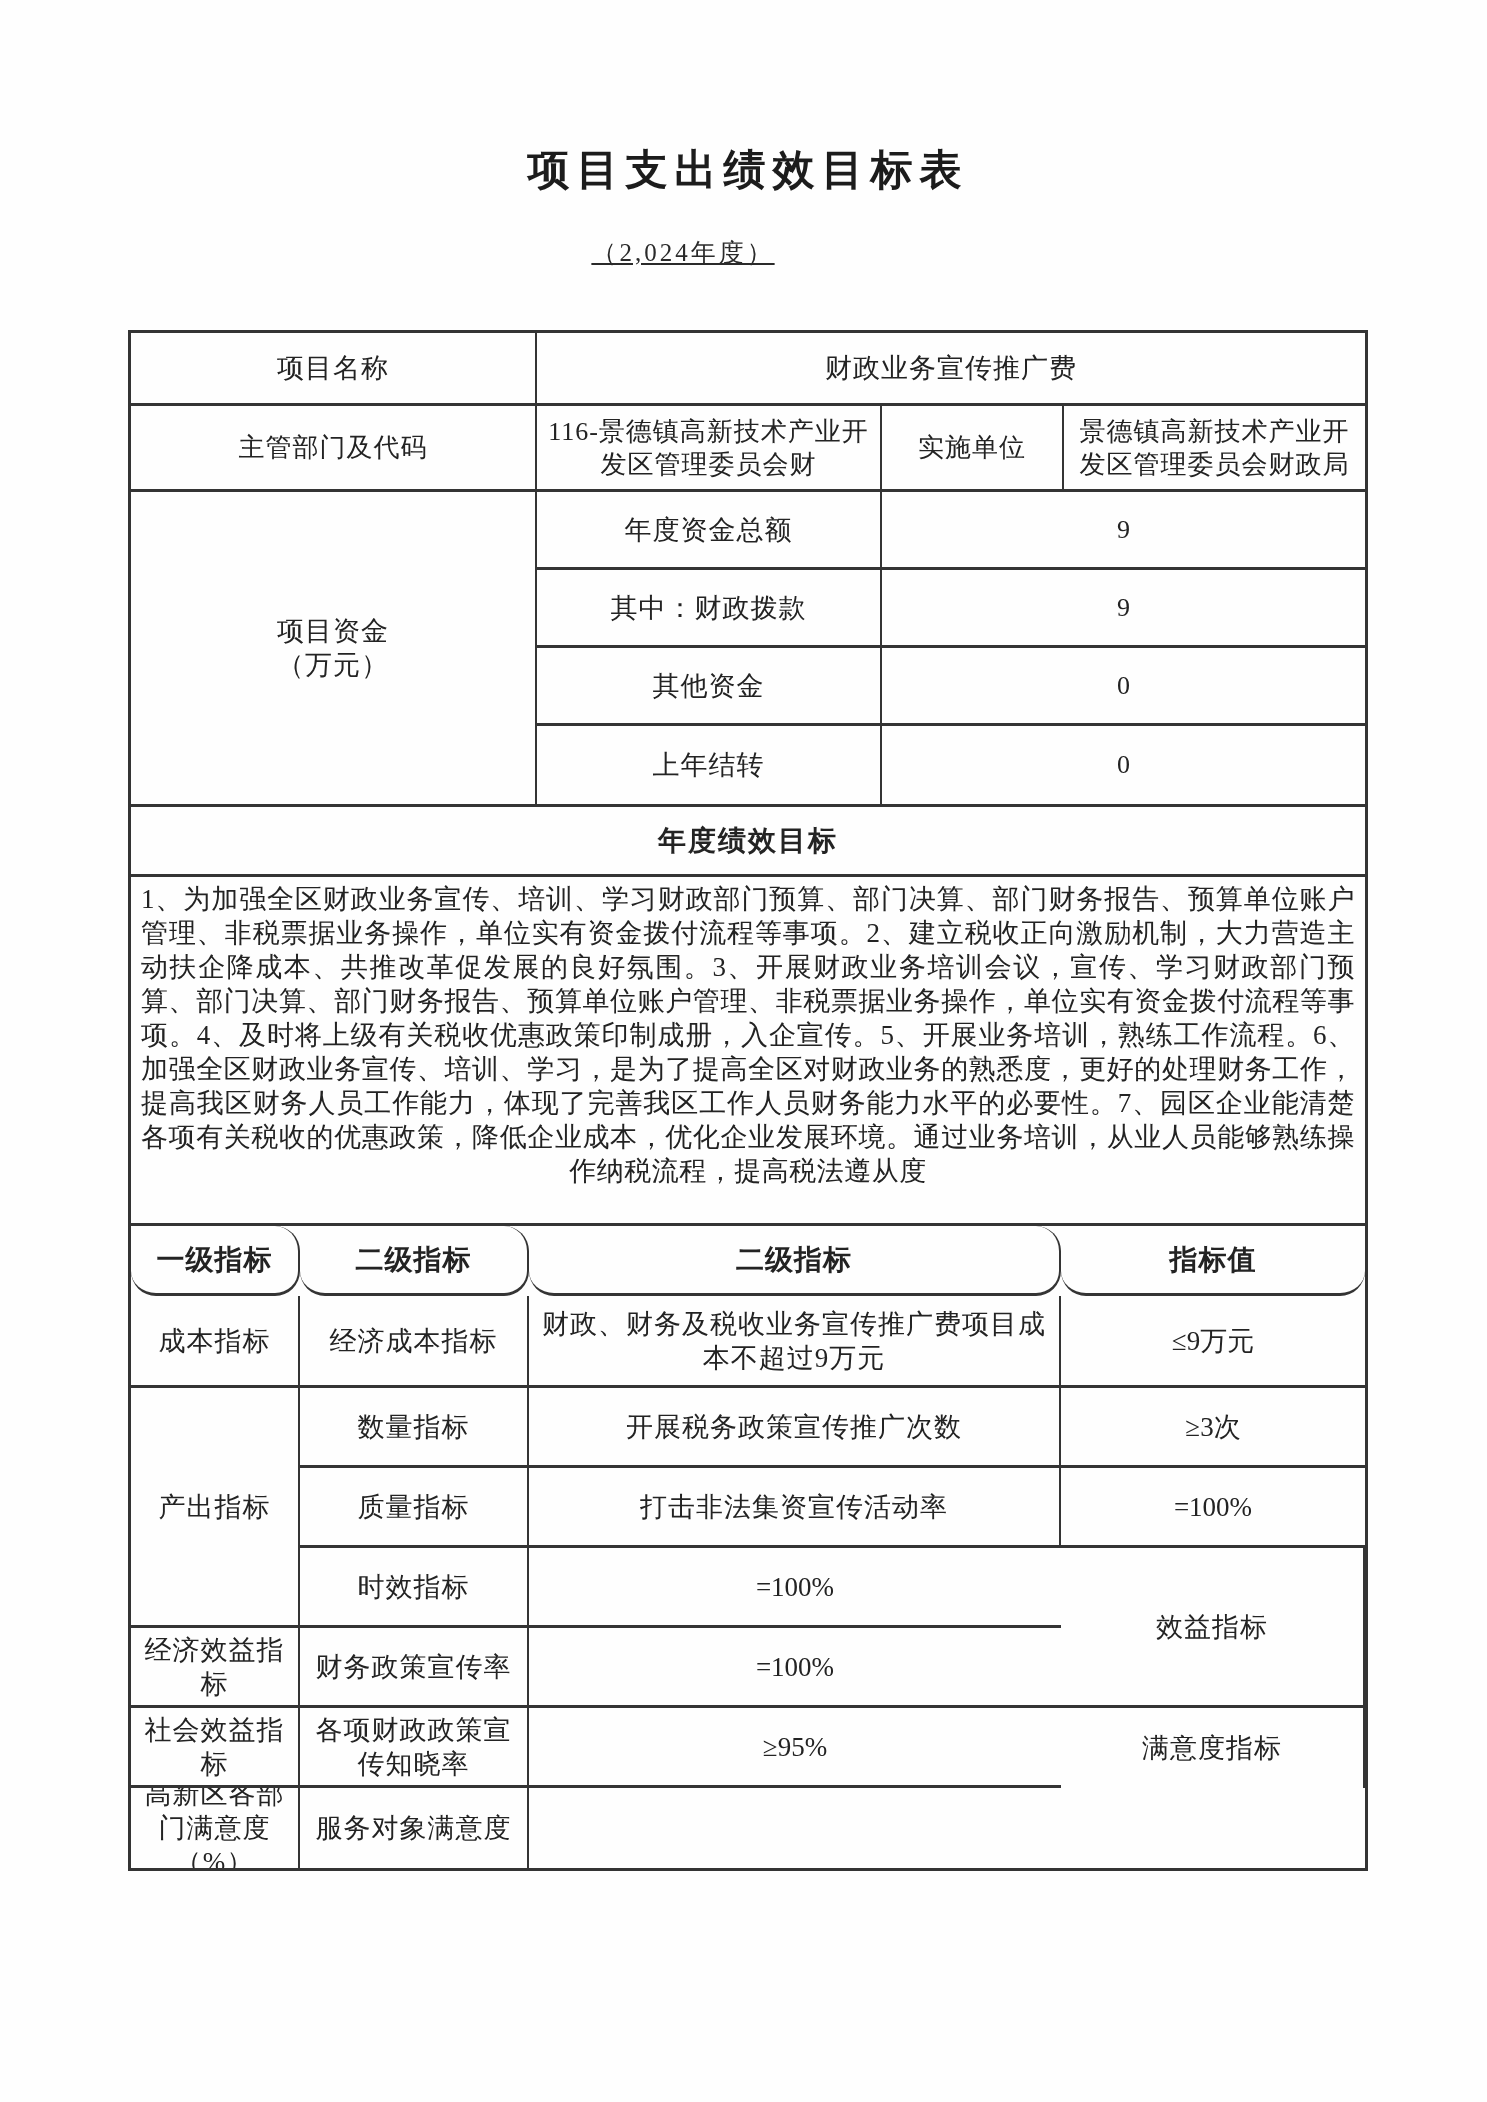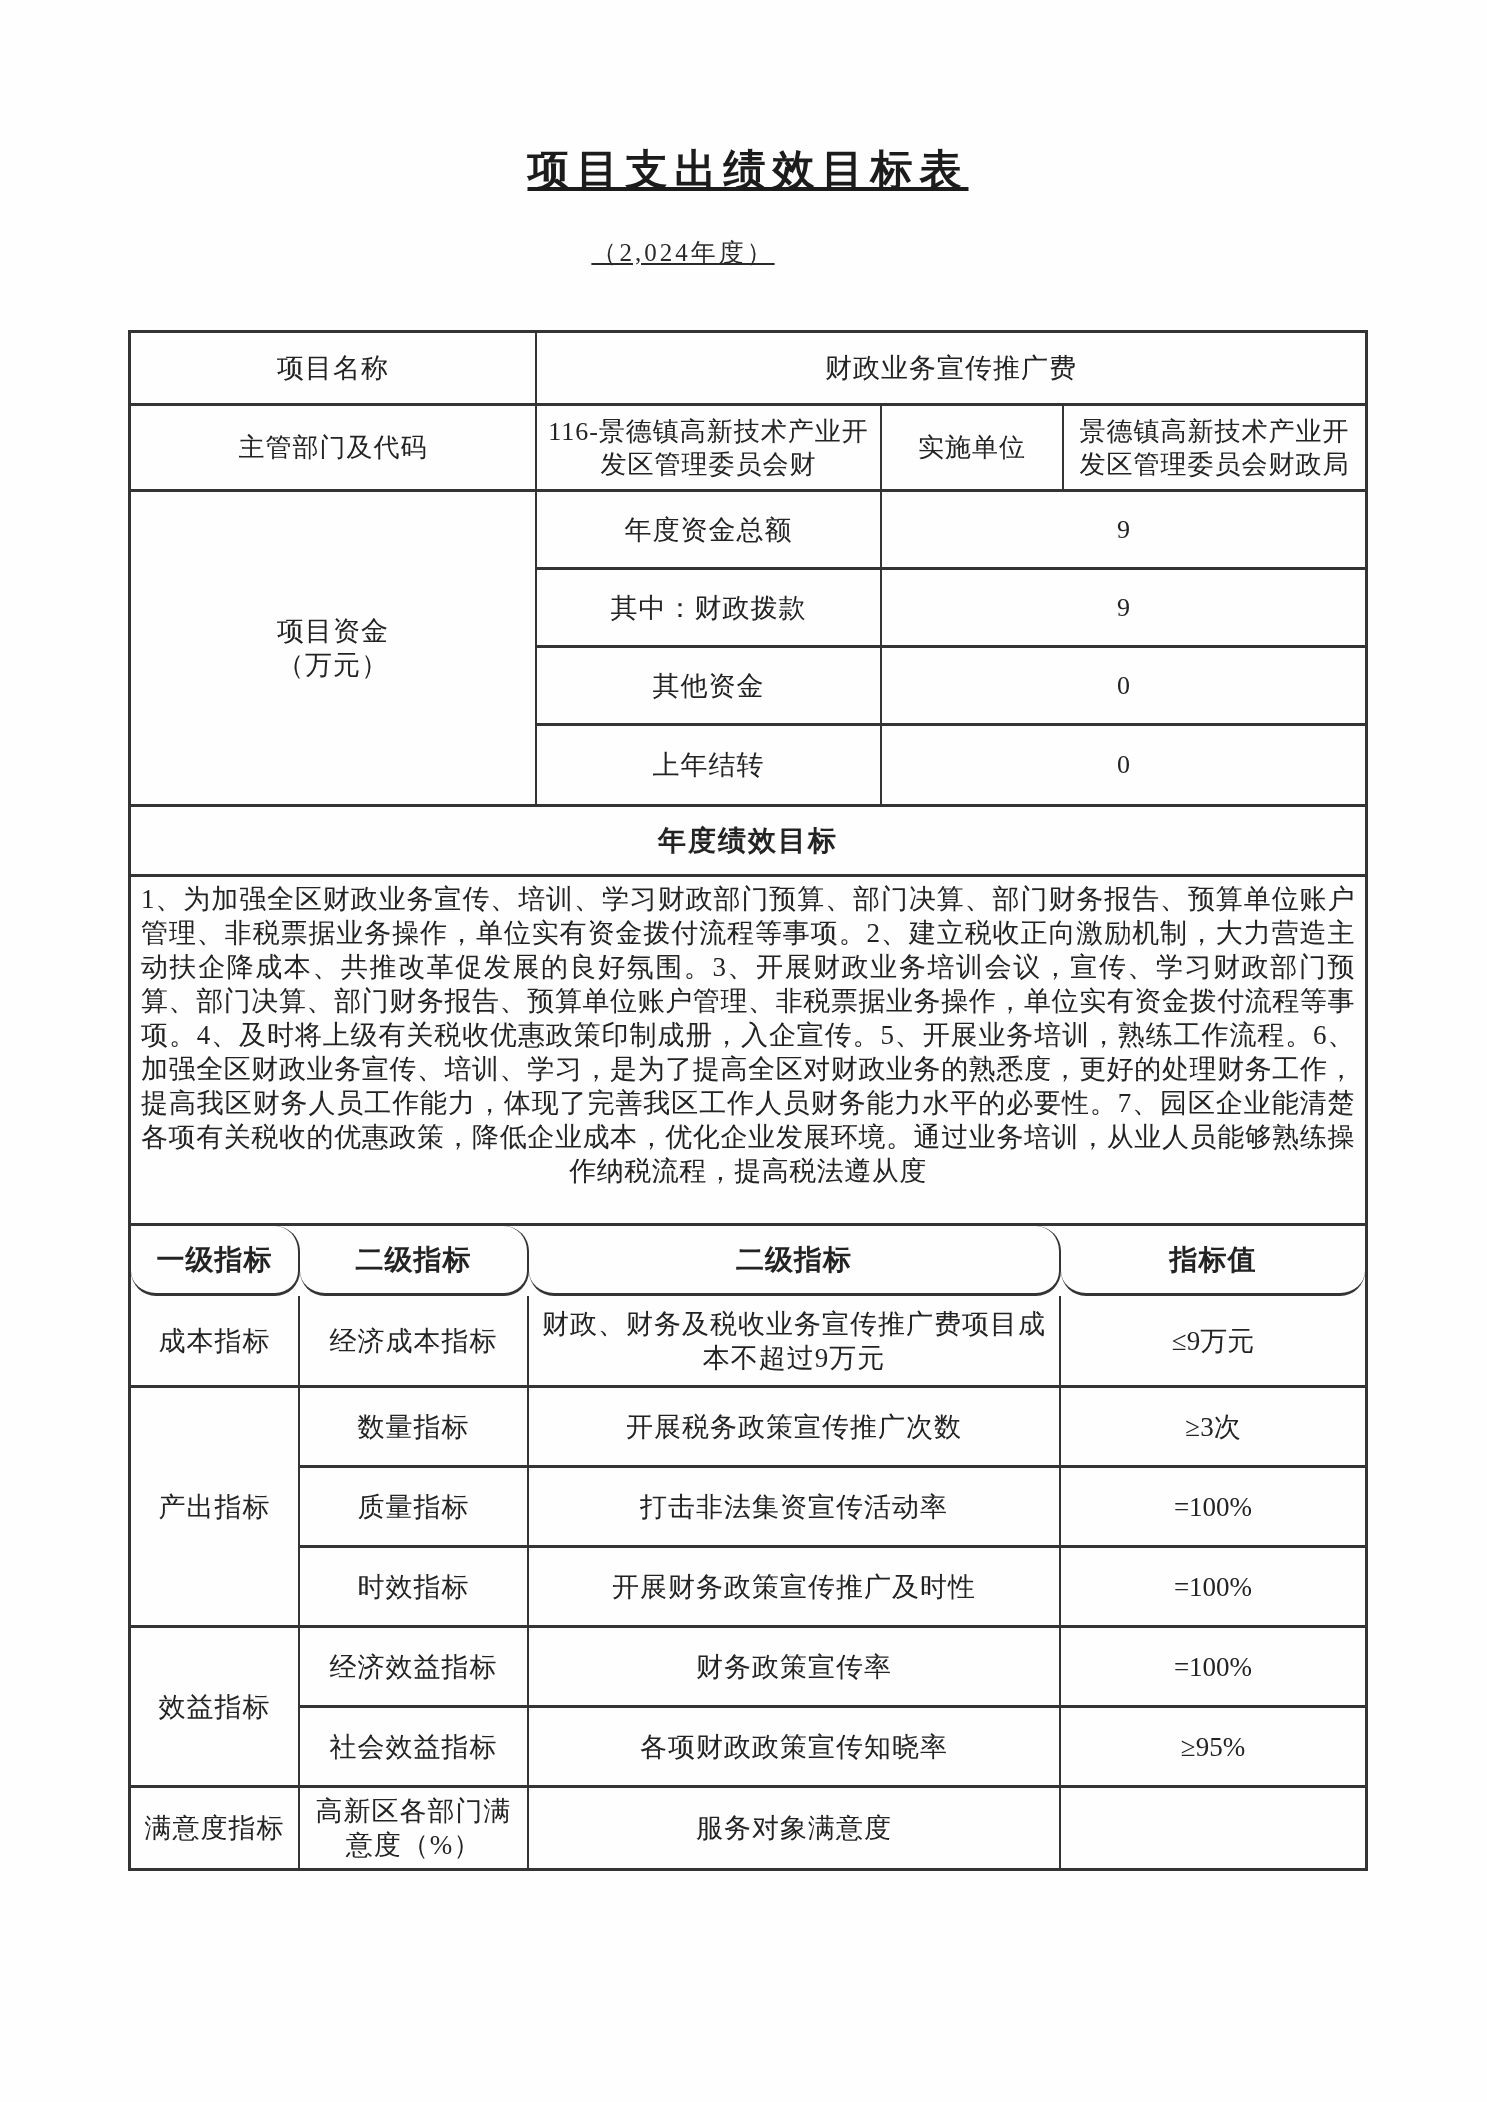--- a/index.html
+++ b/index.html
@@ -19,21 +19,20 @@
   }
   .title{
     margin-top:142px;
     margin-left:128px;
     width:1240px;
     text-align:center;
     font-size:42px;
     font-weight:bold;
     letter-spacing:7px;
     color:#1c1c1c;
-    text-decoration:underline;
   }
   .subtitle{
     margin-top:38px;
     margin-left:128px;
     width:1240px;
     padding-right:130px;
     text-align:center;
     font-size:25px;
     letter-spacing:3px;
     color:#2a2a2a;
@@ -153,21 +152,20 @@
       <div class="cell br bb span3">产出指标</div>
       <div class="cell br bb">数量指标</div>
       <div class="cell br bb">开展税务政策宣传推广次数</div>
       <div class="cell bb val">≥3次</div>
 
       <div class="cell br bb">质量指标</div>
       <div class="cell br bb">打击非法集资宣传活动率</div>
       <div class="cell bb val">=100%</div>
 
       <div class="cell br bb">时效指标</div>
-      <div class="cell br bb">开展财务政策宣传推广及时性</div>
       <div class="cell bb val">=100%</div>
 
       <div class="cell br bb span2">效益指标</div>
       <div class="cell br bb">经济效益指标</div>
       <div class="cell br bb">财务政策宣传率</div>
       <div class="cell bb val">=100%</div>
 
       <div class="cell br bb">社会效益指标</div>
       <div class="cell br bb">各项财政政策宣传知晓率</div>
       <div class="cell bb val">≥95%</div>

